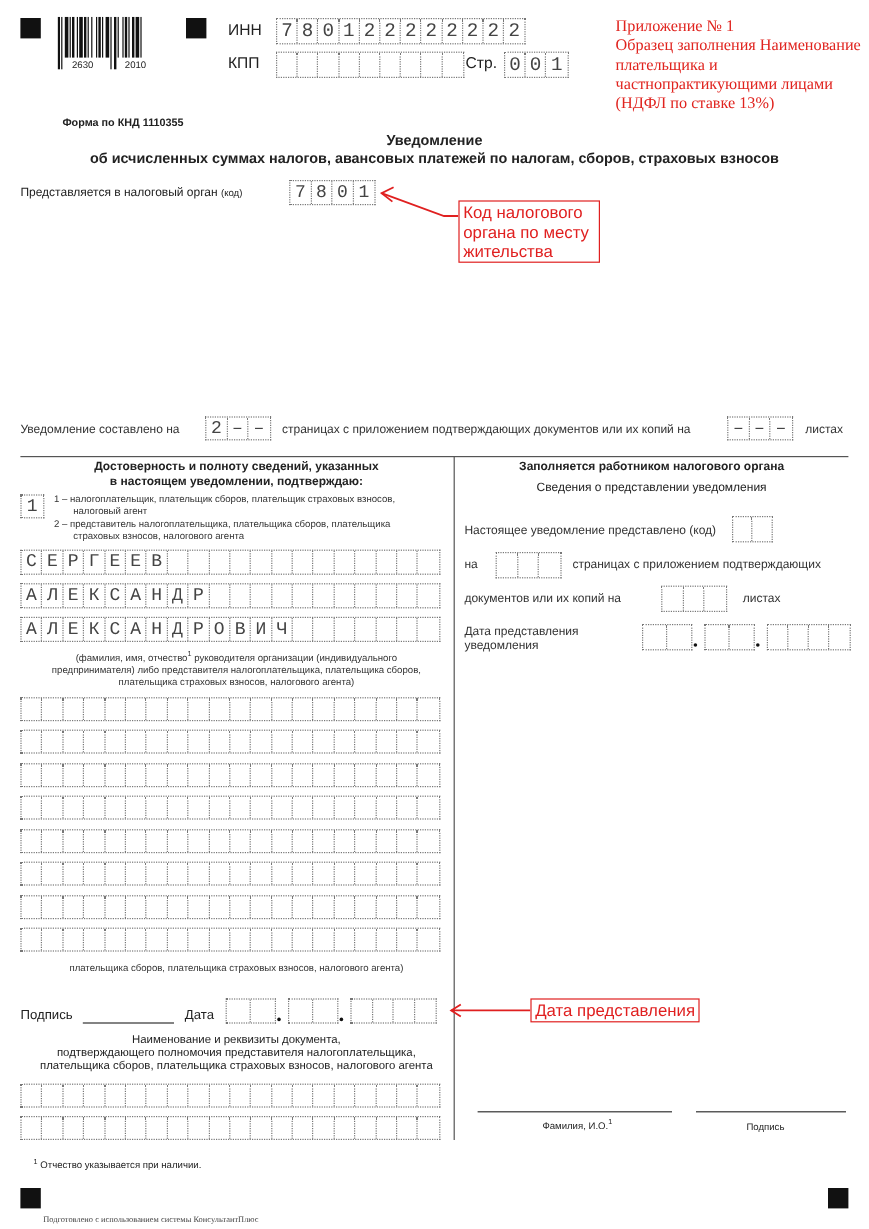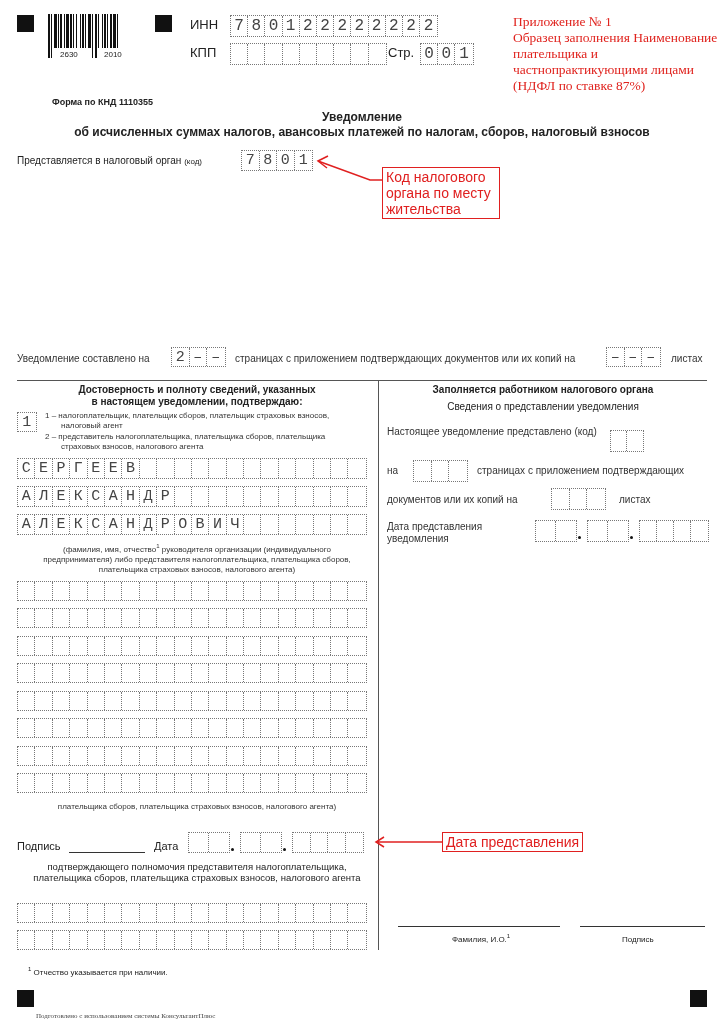--- a/index.html
+++ b/index.html
@@ -96,26 +96,26 @@
     <div class="cell" style="width: 17.2px; font-size: 16px;">0</div>
     <div class="cell" style="width: 17.2px; font-size: 16px;">0</div>
     <div class="cell" style="width: 17.2px; font-size: 16px;">1</div>
   </div>
 
 <div class="red-note" style="left:513px;top:14px;width:210px;">
   <div>Приложение № 1</div>
   <div>Образец заполнения Наименование</div>
   <div>плательщика и</div>
   <div>частнопрактикующими лицами</div>
-  <div>(НДФЛ по ставке 87%)</div>
+  <div>(НДФЛ по ставке 13%)</div>
 </div>
 
 <span class="abs bold" style="left:52px;top:97px;font-size:9px;">Форма по КНД 1110355</span>
 <div class="abs bold center" style="left:0;width:724px;top:110px;font-size:12px;">Уведомление</div>
-<div class="abs bold center" style="left:0;width:724px;top:125px;font-size:12px;">об исчисленных суммах налогов, авансовых платежей по налогам, сборов, налоговый взносов</div>
+<div class="abs bold center" style="left:0;width:724px;top:125px;font-size:12px;">об исчисленных суммах налогов, авансовых платежей по налогам, сборов, страховых взносов</div>
 
 <div class="abs" style="left:17px;top:155px;font-size:10px;">
   <span>Представляется в налоговый орган</span>
   <span style="font-size:8px;">(код)</span>
 </div>
 <div class="cells" id="taxoffice" style="left:241px;top:150px;height:21px;">
     <div class="cell" style="width: 17.5px; font-size: 15px;">7</div>
     <div class="cell" style="width: 17.5px; font-size: 15px;">8</div>
     <div class="cell" style="width: 17.5px; font-size: 15px;">0</div>
     <div class="cell" style="width: 17.5px; font-size: 15px;">1</div>
@@ -442,20 +442,21 @@
     <div class="cell" style="width: 17.5px; font-size: 13px;"></div>
   </div>
 
 <svg class="abs" style="left:372px;top:832px;" width="72" height="20">
   <line x1="70" y1="10" x2="4" y2="10" stroke="#e02020" stroke-width="1.5"></line>
   <polyline points="12,5 4,10 12,15" fill="none" stroke="#e02020" stroke-width="1.5"></polyline>
 </svg>
 <div class="callout" style="left:442px;top:832px;">Дата представления</div>
 
 <div class="abs center" style="left:17px;width:360px;top:861px;font-size:9.5px;line-height:11px;">
+  <div>Наименование и реквизиты документа,</div>
   <div>подтверждающего полномочия представителя налогоплательщика,</div>
   <div>плательщика сборов, плательщика страховых взносов, налогового агента</div>
 </div>
 <div id="docrows">
     <div class="cells" style="left: 17px; top: 903px; height: 20px;">
       <div class="cell" style="width: 17.4px;"></div>
       <div class="cell" style="width: 17.4px;"></div>
       <div class="cell" style="width: 17.4px;"></div>
       <div class="cell" style="width: 17.4px;"></div>
       <div class="cell" style="width: 17.4px;"></div>
@@ -495,21 +496,21 @@
       <div class="cell" style="width: 17.4px;"></div>
       <div class="cell" style="width: 17.4px;"></div>
       <div class="cell" style="width: 17.4px;"></div>
       <div class="cell" style="width: 17.4px;"></div>
     </div>
   </div>
 
 <div class="abs bold center" style="left:379px;width:328px;top:384px;font-size:10px;">Заполняется работником налогового органа</div>
 <div class="abs center" style="left:379px;width:328px;top:401px;font-size:10px;">Сведения о представлении уведомления</div>
 
-<span class="abs lbl" style="left:387px;top:426px;">Настоящее уведомление представлено (код)</span>
+<span class="abs lbl" style="left:387px;top:437px;">Настоящее уведомление представлено (код)</span>
 <div class="cells" id="rcode" style="left:610px;top:430px;height:22px;">
     <div class="cell" style="width: 16px; font-size: 13px;"></div>
     <div class="cell" style="width: 16px; font-size: 13px;"></div>
   </div>
 
 <span class="abs lbl" style="left:387px;top:465px;">на</span>
 <div class="cells" id="rpages" style="left:413px;top:460px;height:22px;">
     <div class="cell" style="width: 17.5px; font-size: 13px;"></div>
     <div class="cell" style="width: 17.5px; font-size: 13px;"></div>
     <div class="cell" style="width: 17.5px; font-size: 13px;"></div>

